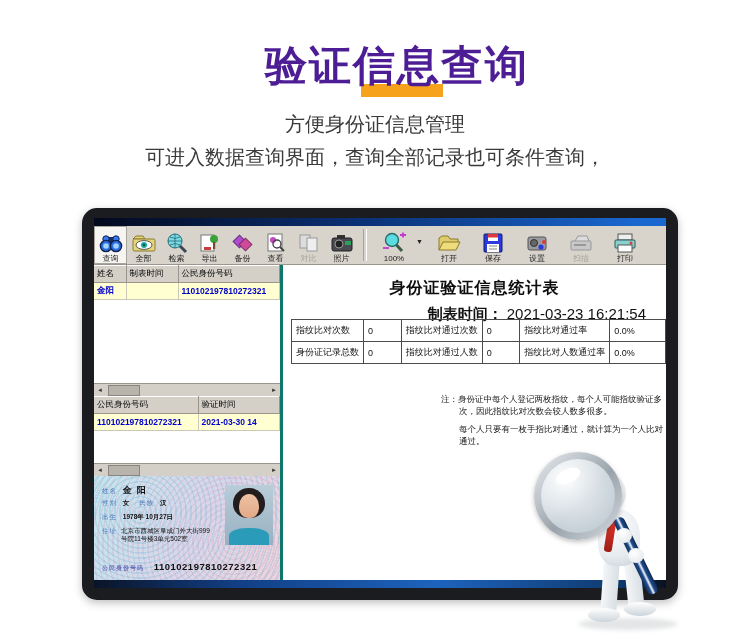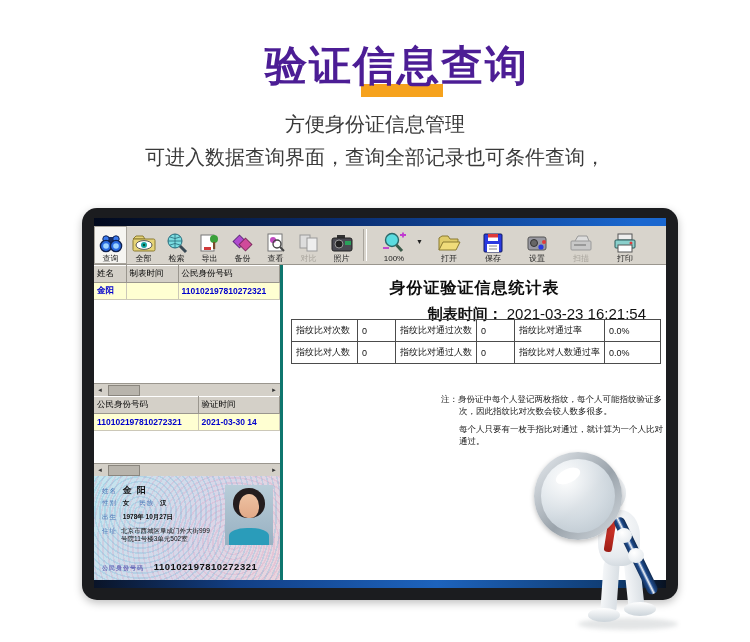--- a/index.html
+++ b/index.html
@@ -384,21 +384,21 @@
             <tbody>
             <tr>
               <td>指纹比对次数</td>
                   <td>0</td>
               <td>指纹比对通过次数</td>
                   <td>0</td>
               <td>指纹比对通过率</td>
                   <td>0.0%</td>
             </tr>
             <tr>
-              <td>指纹比对人数</td>
+              <td>身份证记录总数</td>
                   <td>0</td>
               <td>指纹比对通过人数</td>
                   <td>0</td>
               <td>指纹比对人数通过率</td>
                   <td>0.0%</td>
             </tr>
           </tbody>
             </table>
           <div class="notes">
             <div class="note1">注：身份证中每个人登记两枚指纹，每个人可能指纹验证多次，因此指纹比对次数会较人数多很多。</div>

